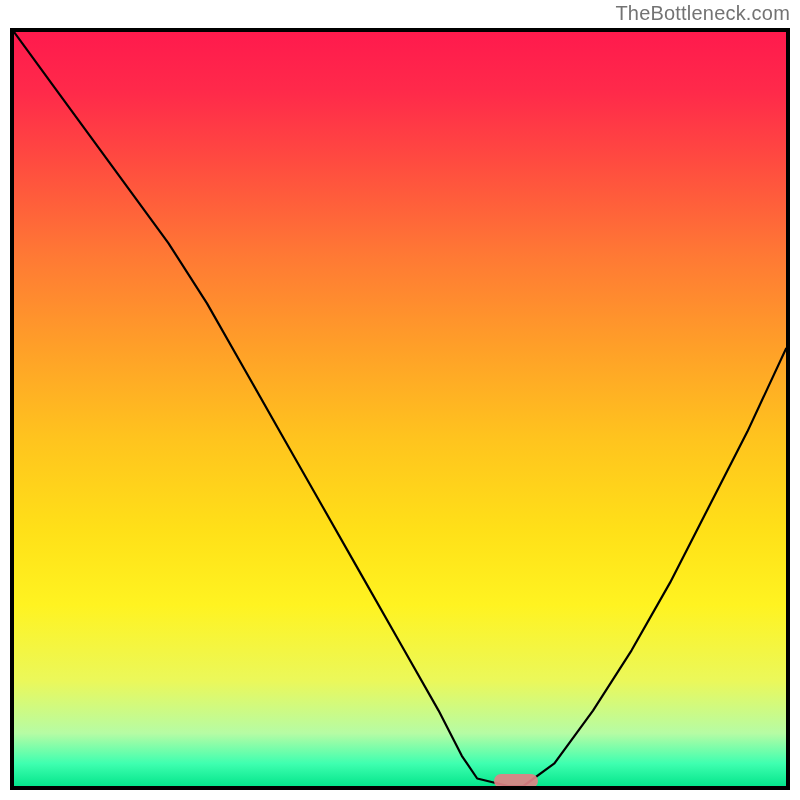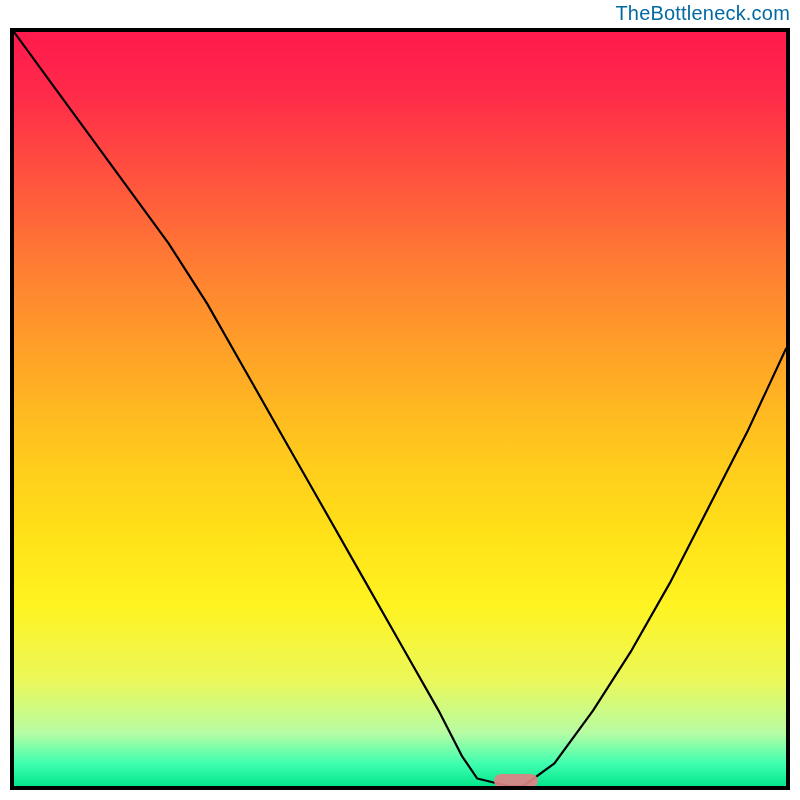--- a/index.html
+++ b/index.html
@@ -13,21 +13,21 @@
   .wrap {
     position: relative;
     width: 800px;
     height: 800px;
   }
   .attribution {
     position: absolute;
     top: 2px;
     right: 10px;
     font-size: 20px;
-    color: #0369a1;
+    color: #737373;
     font-weight: 500;
     letter-spacing: 0.2px;
   }
   .plot-frame {
     position: absolute;
     left: 10px;
     top: 28px;
     width: 780px;
     height: 762px;
     border: 4px solid #000000;

